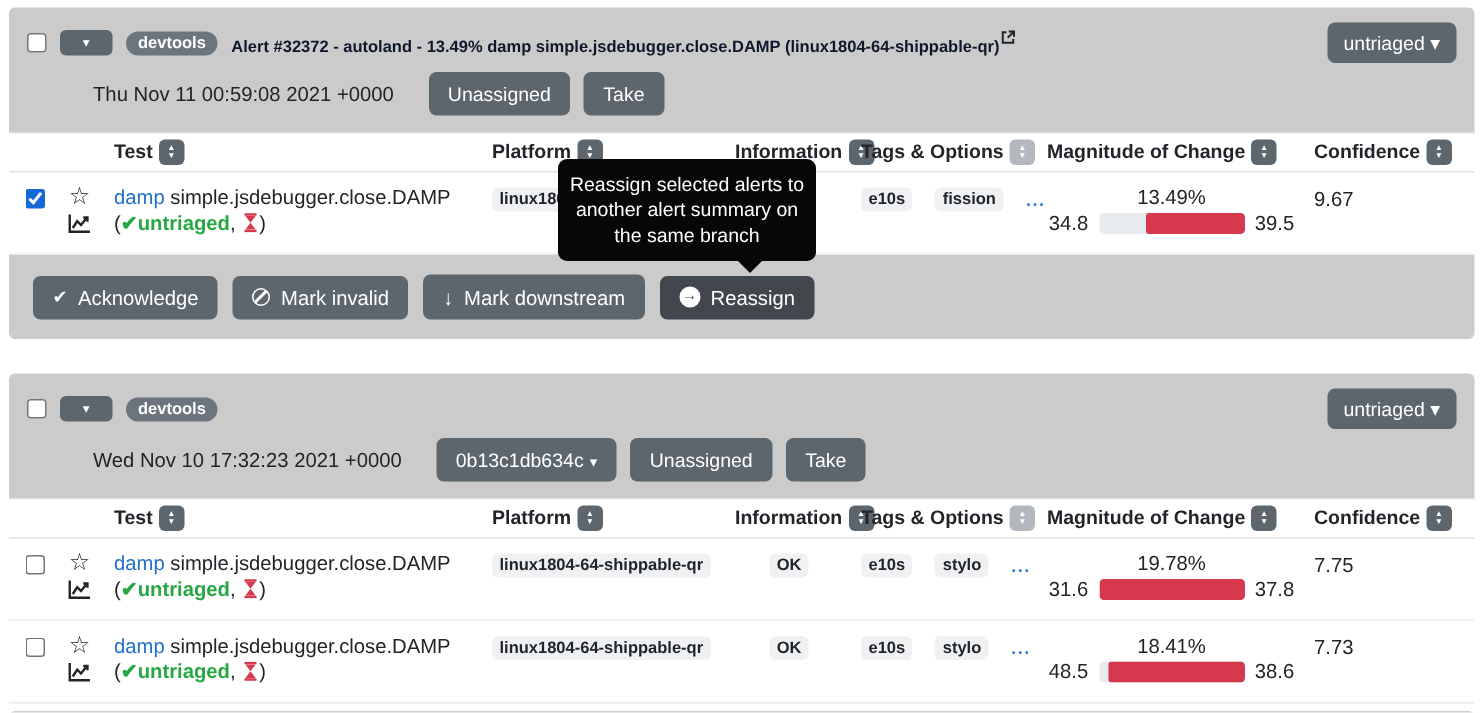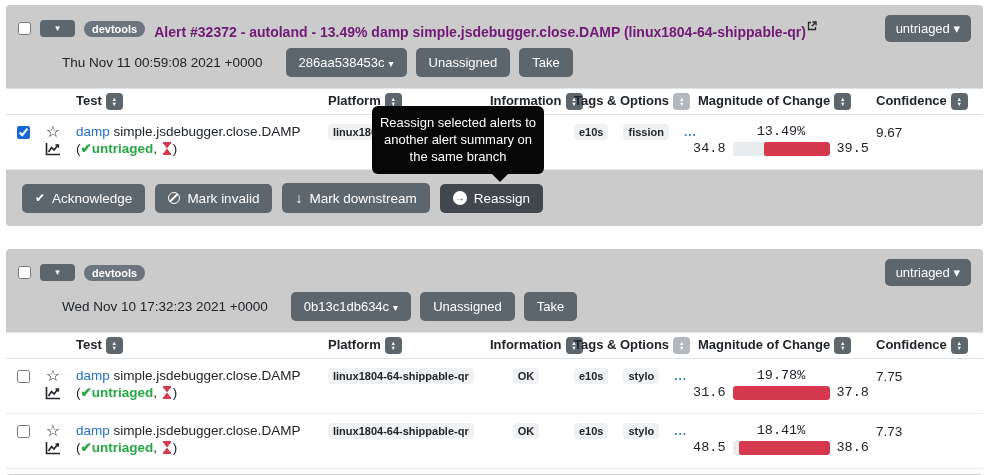--- a/index.html
+++ b/index.html
@@ -23,21 +23,21 @@
   .hdr-checkbox { width: 13px; height: 13px; accent-color: #ffffff; }
   .caret-btn {
     background: #5d666d; color: #fff; border: none; border-radius: 4px;
     width: 35px; height: 17px; font-size: 9px; line-height: 15px;
     display: inline-flex; align-items: center; justify-content: center; cursor: pointer;
   }
   .fw-badge {
     background: #6c757d; color: #fff; font-size: 11px; font-weight: bold;
     padding: 2px 8px 2px; border-radius: 9px; white-space: nowrap;
   }
-  .alert-title { font-weight: bold; font-size: 14px; color: #701a75; white-space: nowrap; }
+  .alert-title { font-weight: bold; font-size: 11px; color: #0f172a; white-space: nowrap; }
   .ext-icon { display: inline-block; vertical-align: super; margin-left: 1px; }
   .status-btn {
     margin-left: auto; align-self: flex-start;
     background: #5d666d; color: #fff; border: none; border-radius: 5px;
     padding: 6px 11px; font-size: 13px; cursor: pointer; white-space: nowrap;
   }
   .header-line2 { display: flex; align-items: center; gap: 9px; margin: 6px 0 0 44px; }
   .push-date { font-size: 13.5px; color: #212529; margin-right: 14px; white-space: nowrap; }
   .gbtn {
     background: #5d666d; color: #fff; border: none; border-radius: 5px;
@@ -76,21 +76,21 @@
   .status-green { color: #28a745; font-weight: bold; }
   .hourglass { display: inline-block; vertical-align: -2px; margin: 0 1px; }
   .pill {
     display: inline-block; background: #f0f1f3; border-radius: 4px;
     padding: 2px 5px; font-size: 11px; font-weight: bold; color: #212529; white-space: nowrap;
   }
   td.c-info { text-align: center; }
   td.c-tags { text-align: center; }
   .tags-wrap { display: inline-flex; align-items: center; gap: 15px; }
   .more-link { color: #2e7cd6; font-size: 12px; font-weight: bold; cursor: pointer; letter-spacing: 1px; }
-  .mag { display: flex; flex-direction: column; align-items: center; font-family: Liberation Mono, monospace; }
+  .mag { display: flex; flex-direction: column; align-items: center; }
   .mag-pct { font-size: 13.5px; margin-bottom: 2px; }
   .mag-row { display: flex; align-items: center; gap: 7px; font-size: 13.5px; }
   .bar {
     width: 97px; height: 14px; background: #e9ecef; border-radius: 3px;
     overflow: hidden; display: flex; justify-content: flex-end;
   }
   .bar-fill { height: 100%; background: #d6394e; border-radius: 2px; }
   td.c-conf { padding-top: 10px; }
 
   
@@ -146,21 +146,20 @@
       <span class="fw-badge">devtools</span>
       <span class="alert-title"><span>Alert #32372 - autoland - 13.49% damp simple.jsdebugger.close.DAMP (linux1804-64-shippable-qr)</span><span class="ext-icon"><svg width="10" height="10" viewBox="0 0 10 10">
               <path d="M4 1.5 H1.5 V8.5 H8.5 V6" fill="none" stroke="#212529" stroke-width="1.3"></path>
               <path d="M5.5 1 H9 V4.5" fill="none" stroke="#212529" stroke-width="1.3"></path>
               <path d="M9 1 L4.8 5.2" fill="none" stroke="#212529" stroke-width="1.3"></path>
             </svg></span></span>
       <button class="status-btn"><span>untriaged</span> <span class="caret">▾</span></button>
     </div>
     <div class="header-line2">
       <span class="push-date">Thu Nov 11 00:59:08 2021 +0000</span>
-      <button class="gbtn"><span>286aa538453c</span><span class="caret">▾</span></button>
       <button class="gbtn">Unassigned</button>
       <button class="gbtn">Take</button>
     </div>
   </div>
 
   <table class="alerts">
     <colgroup>
       <col style="width:30px">
         <col style="width:34px">
         <col style="width:252px">

